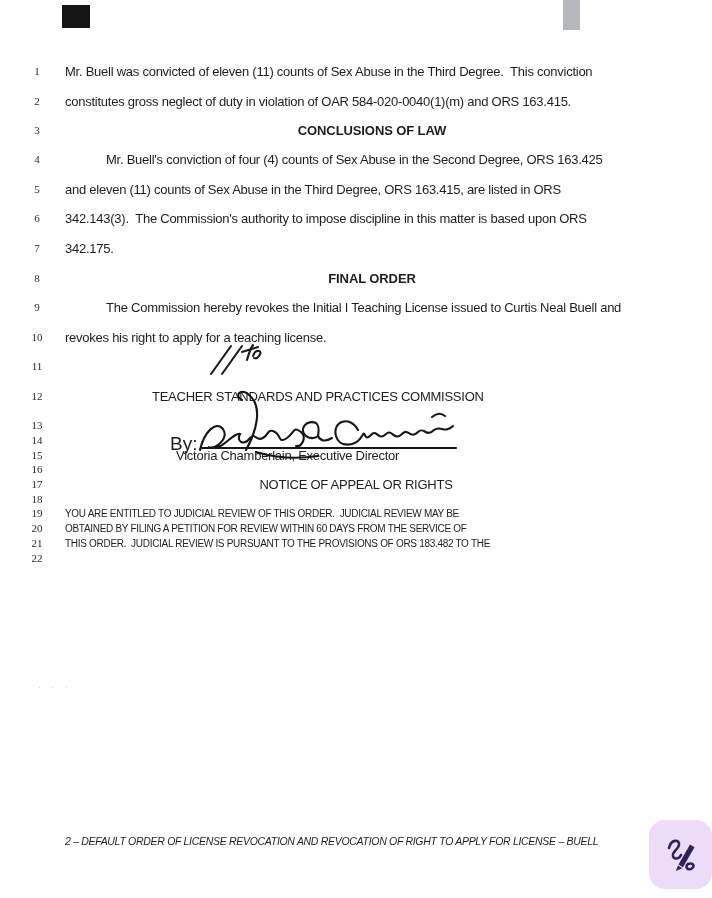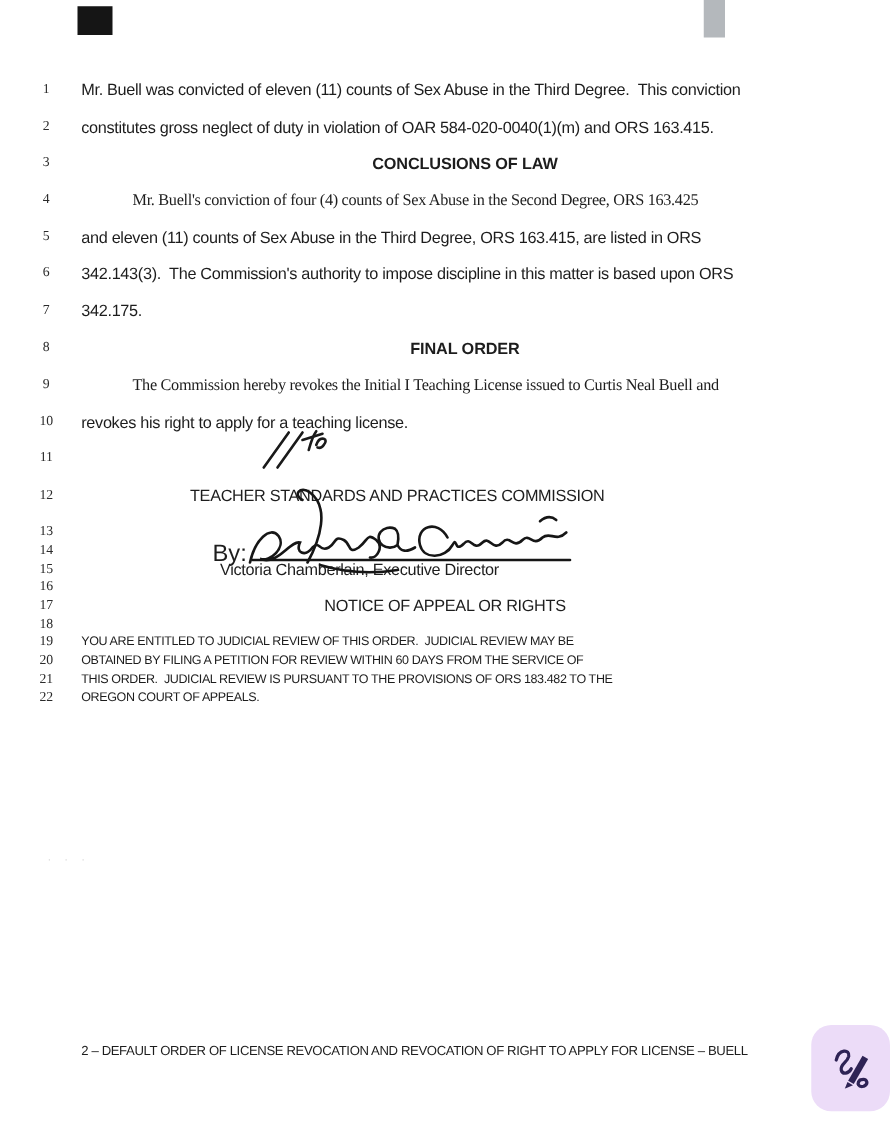--- a/index.html
+++ b/index.html
@@ -2,28 +2,28 @@
 <html><head>
 <meta charset="utf-8">
 <style>
   html,body{margin:0;padding:0;background:#ffffff;}
   .page{position:relative;width:712px;height:898px;background:#ffffff;overflow:hidden;
         font-family:"Liberation Sans",sans-serif;color:#1d1d1d;}
   .row{position:absolute;left:0;width:712px;height:16px;line-height:15px;font-size:13px;}
   .num{position:absolute;left:28px;width:18px;text-align:center;
        font-family:"Liberation Serif",serif;font-size:11px;color:#2a2a2a;}
   .t{position:absolute;left:65px;white-space:pre;letter-spacing:-0.25px;}
-  .t.indent{left:106px;font-family:Liberation Serif, serif;}
+  .t.indent{left:106px;}
   .t.center{left:0;right:0;width:712px;text-align:center;}
   .t.bold{font-weight:bold;letter-spacing:-0.1px;padding-left:16px;}
   .t.caps{font-size:10px;letter-spacing:-0.3px;}
   .blank-line{display:inline-block;width:78px;border-bottom:1.4px solid #1d1d1d;height:12px;
               vertical-align:baseline;}
   .footer{position:absolute;left:65px;top:835px;font-size:10.5px;letter-spacing:-0.3px;
-          white-space:pre;color:#1d1d1d;}
+          white-space:pre;color:#1d1d1d;font-style:italic;}
   .artifact{position:absolute;}
   .art-black{left:62px;top:5px;width:28px;height:23px;background:#151515;}
   .art-gray{left:563px;top:0px;width:17px;height:30px;background:#a7abb0;opacity:.85;}
   .art-dots{left:38px;top:682px;font-size:9px;color:#d6d6d6;letter-spacing:4px;}
   .sig-svg{position:absolute;left:150px;top:390px;}
   .date-svg{position:absolute;left:203px;top:341px;}
   .by-label{position:absolute;left:170px;top:433px;font-size:19px;}
   .annotate-btn{position:absolute;left:649px;top:820px;width:63px;height:69px;
                 background:#ecdcf8;border:none;border-radius:16px;cursor:pointer;
                 display:flex;align-items:center;justify-content:center;padding:0;}
@@ -113,21 +113,20 @@
   <div class="row" style="top:521px">
       <span class="num">20</span>
       <span class="t caps">OBTAINED BY FILING A PETITION FOR REVIEW WITHIN 60 DAYS FROM THE SERVICE OF</span>
     </div>
   <div class="row" style="top:536px">
       <span class="num">21</span>
       <span class="t caps">THIS ORDER.  JUDICIAL REVIEW IS PURSUANT TO THE PROVISIONS OF ORS 183.482 TO THE</span>
     </div>
   <div class="row" style="top:551px">
       <span class="num">22</span>
-      <span class="t caps">OREGON COURT OF APPEALS.</span>
     </div>
 
   <svg class="date-svg" width="72" height="36" viewBox="0 0 72 36">
     <g fill="none" stroke="#1a1a1a" stroke-width="2.1" stroke-linecap="round">
       <path d="M 8 33 L 28 5"></path>
       <path d="M 19 33 L 39 5"></path>
       <path d="M 44 19 Q 47 8 50 4"></path>
       <path d="M 39 11 L 55 6"></path>
       <path d="M 50 15 q 2 -6 6 -5 q 3 1 0 5 q -2 3 -5 2"></path>
     </g>

